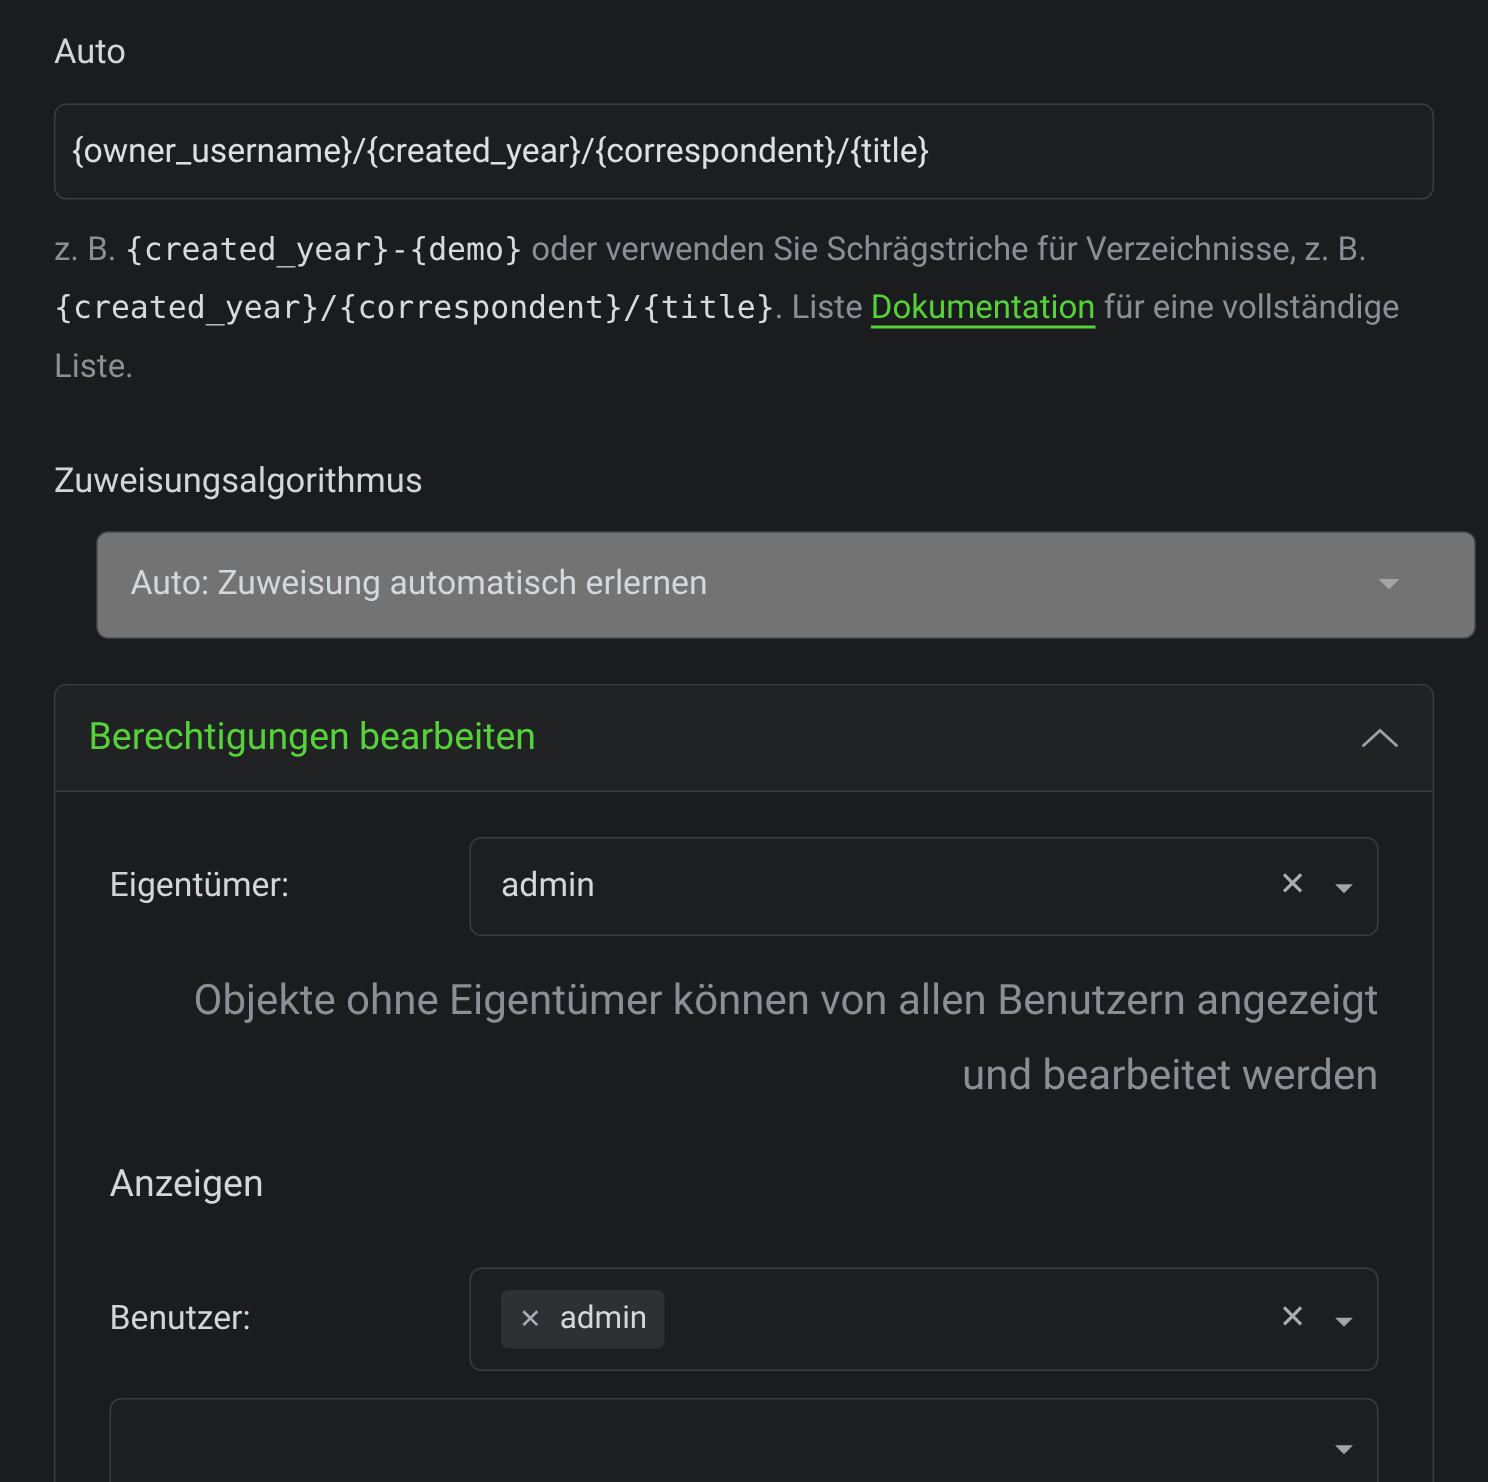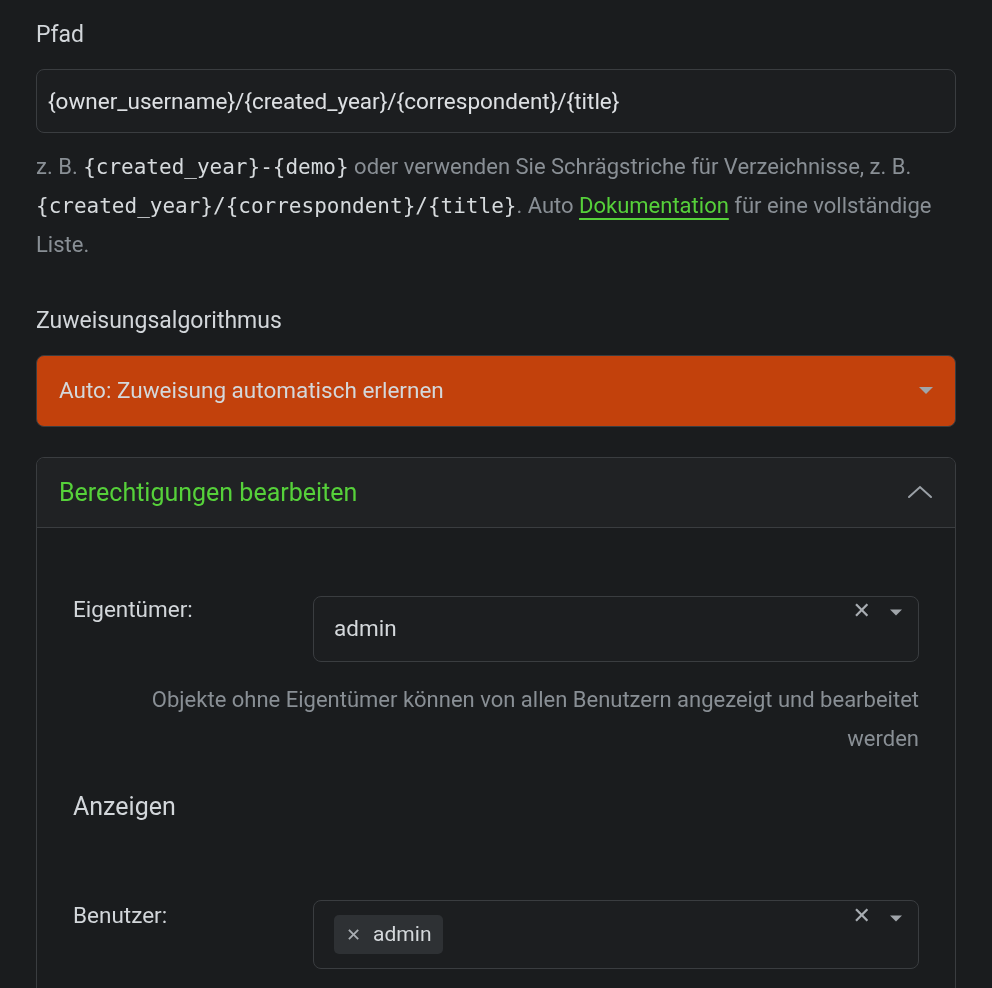--- a/index.html
+++ b/index.html
@@ -48,30 +48,31 @@
       text-underline-offset: 5px;
       text-decoration-thickness: 1.5px;
     }
     .select-wrap {
       position: relative;
       width: 100%;
       margin-bottom: 30px;
     }
     .select {
       width: 100%;
-      background: #c2410c;
+      background: #737373;
       border: 1px solid #3a3d40;
       border-radius: 8px;
       color: #d4d8db;
       font-size: 22.5px;
       padding: 18px 48px 18px 22px;
       cursor: pointer;
       display: flex;
       align-items: center;
       min-height: 70px;
+      margin-left: 28px;
     }
     .caret {
       position: absolute;
       right: 22px;
       top: 50%;
       transform: translateY(-50%);
       pointer-events: none;
     }
     .caret svg { display: block; }
 
@@ -119,40 +120,39 @@
       border: 1px solid #3a3d40;
       border-radius: 8px;
       color: #d4d8db;
       font-size: 22.5px;
       padding: 14px 90px 14px 20px;
       cursor: pointer;
       min-height: 66px;
       display: flex;
       align-items: center;
       gap: 10px;
-      margin-top: 38px;
     }
     .control-actions {
       position: absolute;
       right: 16px;
       top: 50%;
       transform: translateY(-50%);
       display: flex;
       align-items: center;
       gap: 18px;
     }
     .clear-x {
       color: #a8adb2;
       font-size: 22px;
       cursor: pointer;
       line-height: 1;
     }
     .sub-help {
       color: #898f95;
-      font-size: 22px;
+      font-size: 28px;
       text-align: right;
       line-height: 1.78;
       margin-bottom: 30px;
       padding-left: 56px;
     }
     .section-title {
       color: #d2d6da;
       font-size: 25px;
       margin-bottom: 36px;
     }
@@ -170,25 +170,25 @@
       color: #a8adb2;
       cursor: pointer;
       font-size: 18px;
       line-height: 1;
     }
   </style>
 </head>
 <body>
 
 <div class="input-row">
-  <label class="label">Pfad</label>
+  <label class="label">Auto</label>
   <input type="text" class="text-input" value="{owner_username}/{created_year}/{correspondent}/{title}" style="">
 </div>
 <div class="help-text">
-  <span>z. B. </span><span class="mono">{created_year}-{demo}</span><span> oder verwenden Sie Schrägstriche für Verzeichnisse, z. B. </span><span class="mono">{created_year}/{correspondent}/{title}</span><span>. Auto </span><a href="#" class="link">Dokumentation</a><span> für eine vollständige Liste.</span>
+  <span>z. B. </span><span class="mono">{created_year}-{demo}</span><span> oder verwenden Sie Schrägstriche für Verzeichnisse, z. B. </span><span class="mono">{created_year}/{correspondent}/{title}</span><span>. Liste </span><a href="#" class="link">Dokumentation</a><span> für eine vollständige Liste.</span>
 </div>
 
 <label class="label">Zuweisungsalgorithmus</label>
 <div class="select-wrap">
   <div class="select">
     <span>Auto: Zuweisung automatisch erlernen</span>
   </div>
   <span class="caret">
     <svg width="16" height="10" viewBox="0 0 16 10">
         <path d="M1 1 L8 8 L15 1 Z" fill="#a0a5aa"></path>

